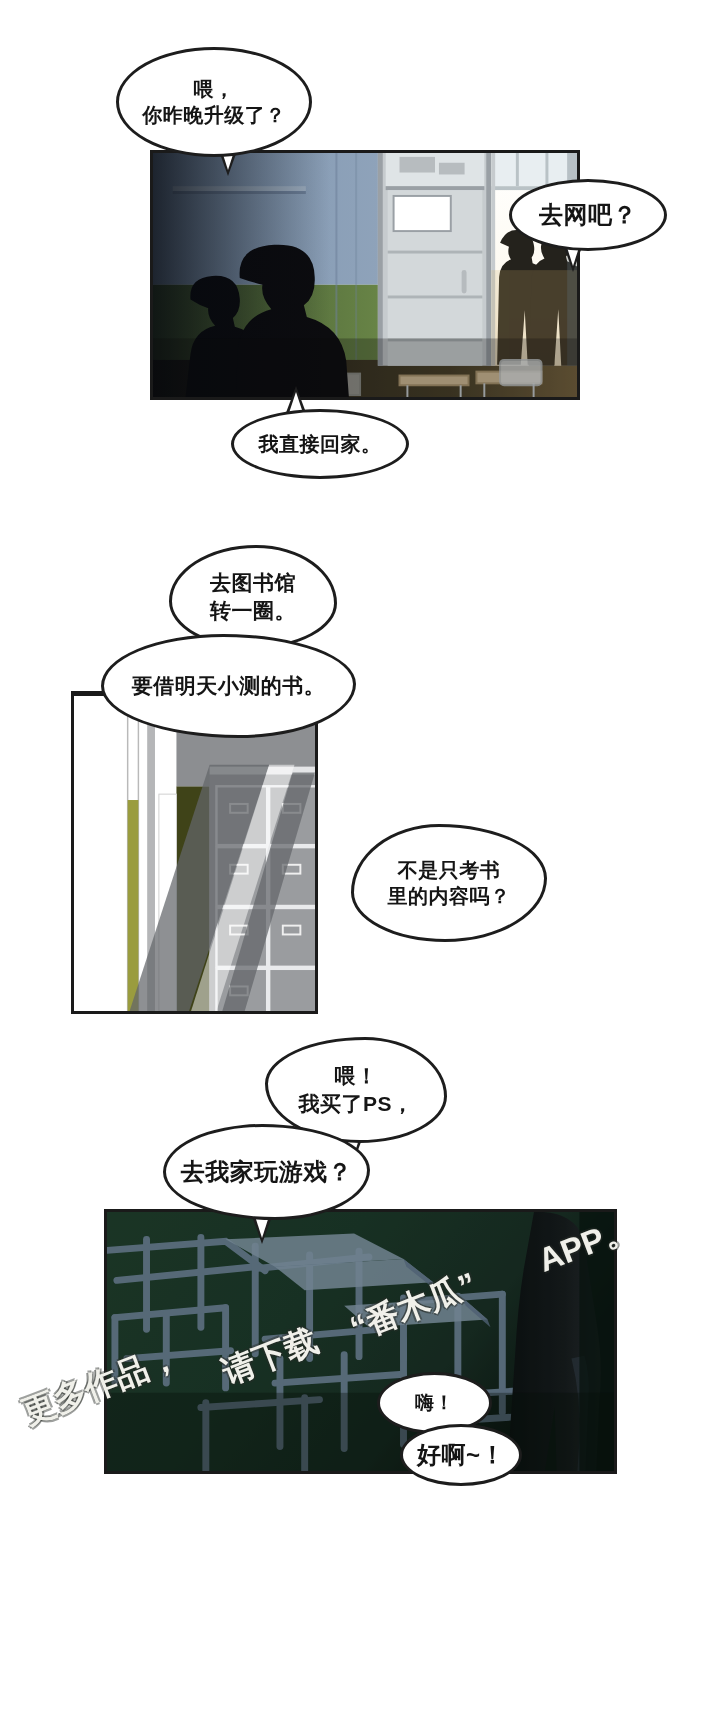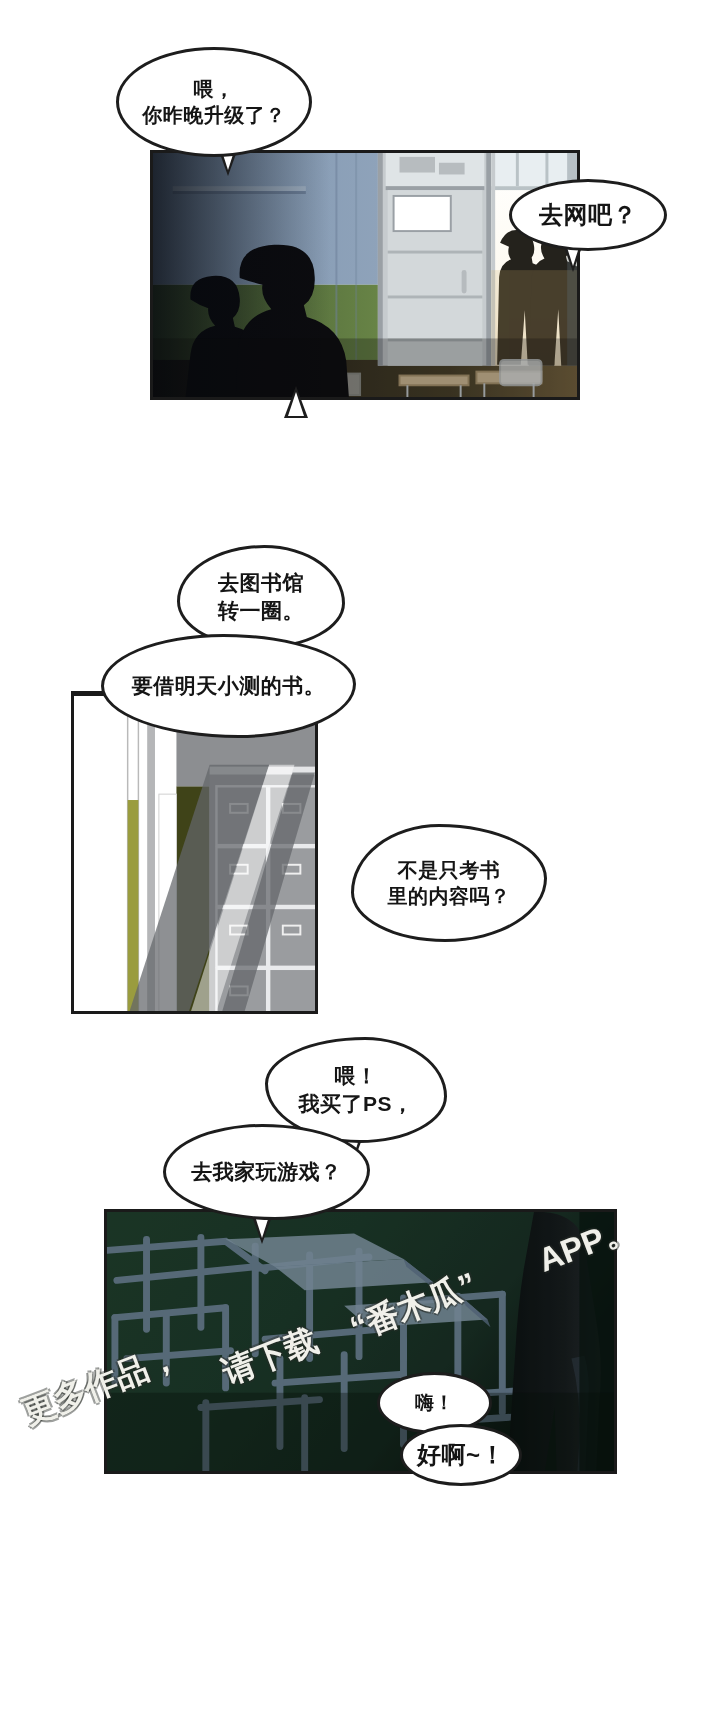--- a/index.html
+++ b/index.html
@@ -211,20 +211,21 @@
   </div>
 
   <div class="tail tail-down" style="left:215px; top:140px;"></div>
   <div class="bubble oval" style="left:116px; top:47px; width:196px; height:110px; font-size:20px;">喂，
 你昨晚升级了？</div>
 
   <div class="tail tail-down" style="left:560px; top:236px;"></div>
   <div class="bubble oval" style="left:509px; top:179px; width:158px; height:72px; font-size:24px;">去网吧？</div>
 
   <div class="tail tail-up" style="left:284px; top:386px;"></div>
+  <div class="bubble oval" style="left:231px; top:409px; width:178px; height:70px; font-size:20px;">我直接回家。</div>
 
   <div class="panel" style="left:71px; top:693px; width:247px; height:321px; background:#ffffff;">
     <svg viewBox="0 0 247 321" preserveAspectRatio="none" style="width:100%;height:100%;display:block">
       <defs>
         <clipPath id="libclip">
             <rect x="0" y="0" width="247" height="321"></rect>
           </clipPath>
       </defs>
       <g clip-path="url(#libclip)">
         <rect x="0" y="0" width="247" height="321" fill="#ffffff"></rect>
@@ -272,21 +273,21 @@
         </g>
         <g fill="#ffffff" opacity=".50">
           <polygon points="200,70 226,70 146,321 120,321"></polygon>
         </g>
       </g>
     </svg>
   </div>
 
   <div class="connector" style="left:71px; top:691px; width:72px; height:4px;"></div>
 
-  <div class="bubble blobA" style="left:177px; top:545px; width:168px; height:104px; font-size:21px;">去图书馆
+  <div class="bubble blobA" style="left:169px; top:545px; width:168px; height:104px; font-size:21px;">去图书馆
 转一圈。</div>
 
   <div class="tail tail-down" style="left:208px; top:630px;"></div>
 
   <div class="bubble blobB" style="left:101px; top:634px; width:255px; height:104px; font-size:21px;">要借明天小测的书。</div>
 
   <div class="bubble blobC" style="left:351px; top:824px; width:196px; height:118px; font-size:20px;">不是只考书
 里的内容吗？</div>
 
   <div class="panel" style="left:104px; top:1209px; width:513px; height:265px;">
@@ -367,21 +368,21 @@
         <rect x="0" y="0" width="513" height="265" fill="#0b1a14" opacity=".30"></rect>
         <rect x="0" y="185" width="513" height="80" fill="#050d09" opacity=".35"></rect>
       </g>
     </svg>
   </div>
 
   <div class="bubble blobD" style="left:265px; top:1037px; width:182px; height:106px; font-size:21px;">喂！
 我买了PS，</div>
   <div class="tail tail-down" style="left:340px; top:1128px;"></div>
 
-  <div class="bubble blobB" style="left:163px; top:1124px; width:207px; height:96px; font-size:21px;">去我家玩游戏？</div>
+  <div class="bubble blobB" style="left:163px; top:1124px; width:207px; height:96px; font-size:24px;">去我家玩游戏？</div>
   <div class="tail tail-down" style="left:249px; top:1208px;"></div>
 
   <div class="bubble oval" style="left:377px; top:1372px; width:115px; height:62px; font-size:19px;">嗨！</div>
 
   <div class="bubble oval" style="left:400px; top:1424px; width:122px; height:62px; font-size:24px;">好啊~！</div>
 
   <div class="wm" style="left:24px; top:1392px; font-size:33px; transform:rotate(-21deg); transform-origin:left center;">更多作品，</div>
   <div class="wm" style="left:224px; top:1352px; font-size:33px; transform:rotate(-21deg); transform-origin:left center;">请下载</div>
   <div class="wm" style="left:352px; top:1308px; font-size:33px; transform:rotate(-21deg); transform-origin:left center;">“番木瓜”</div>
   <div class="wm" style="left:540px; top:1240px; font-size:33px; transform:rotate(-21deg); transform-origin:left center;">APP。</div>

